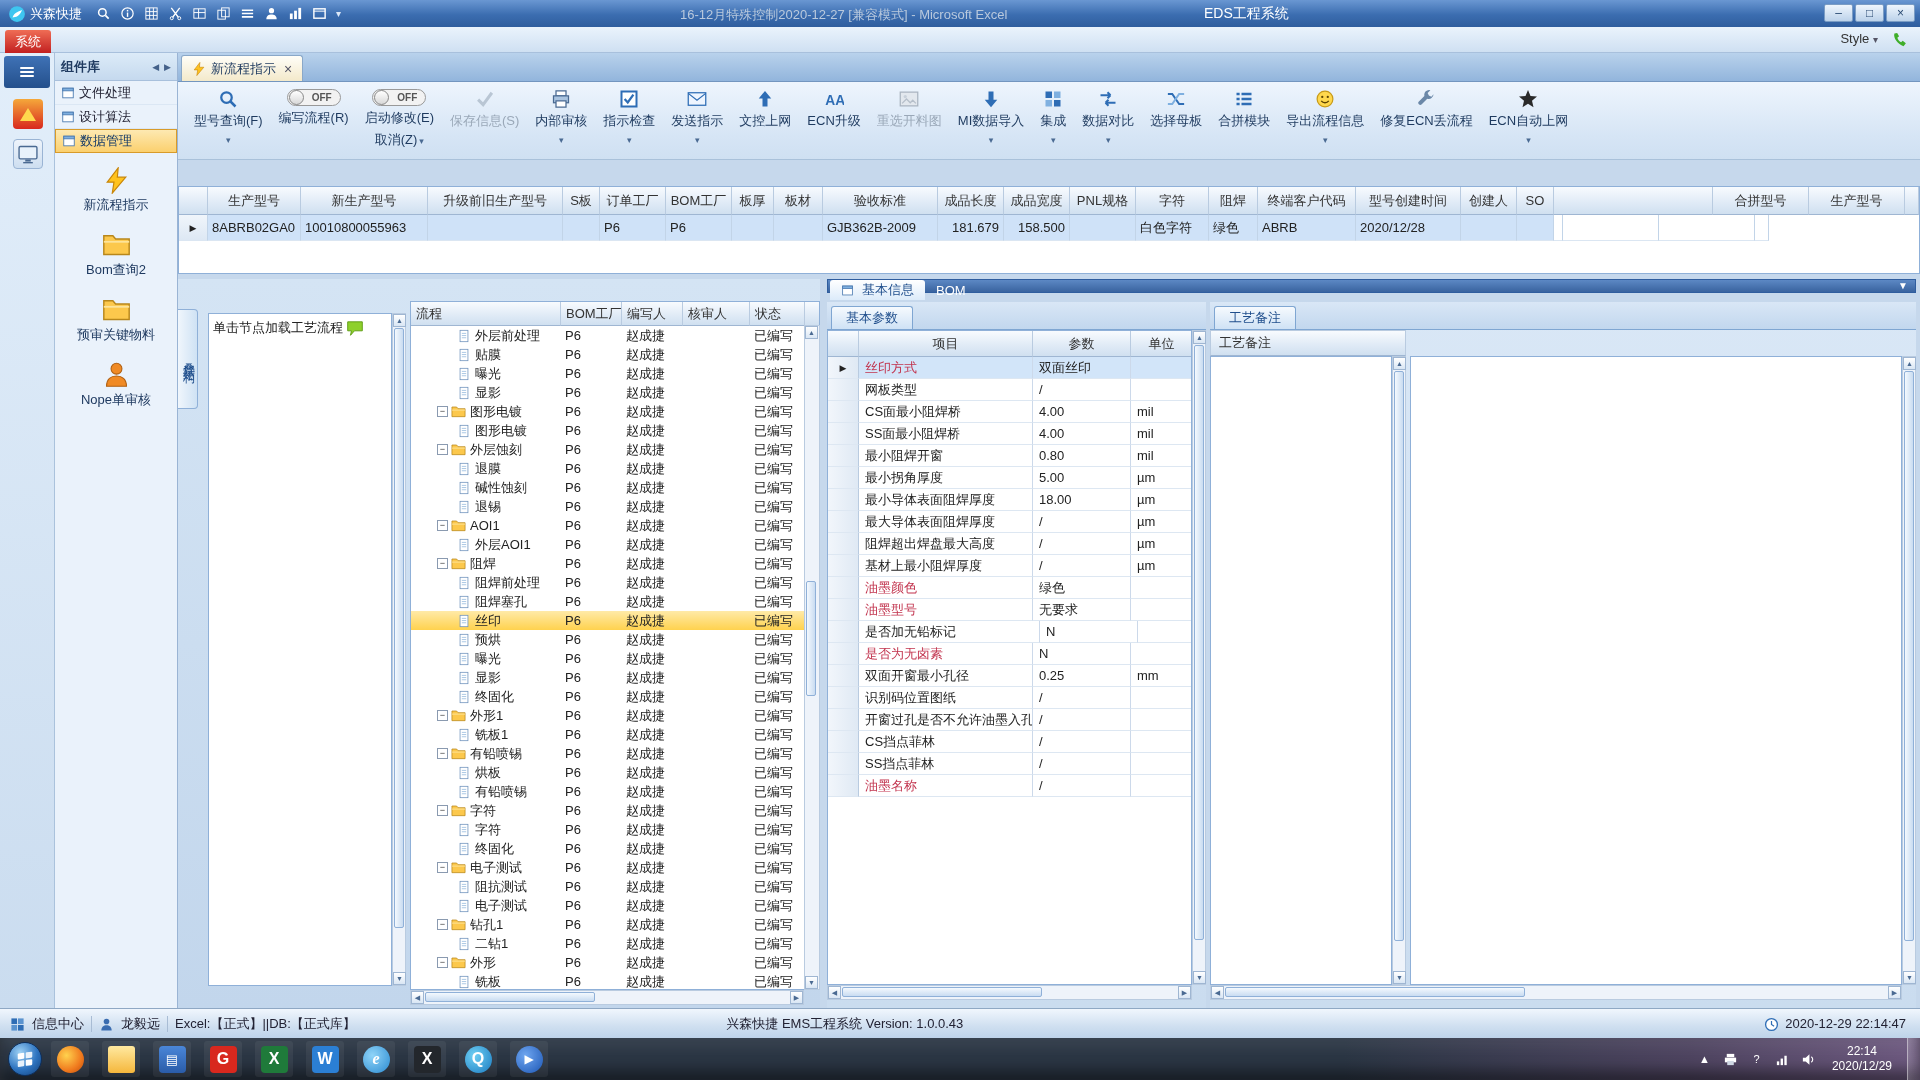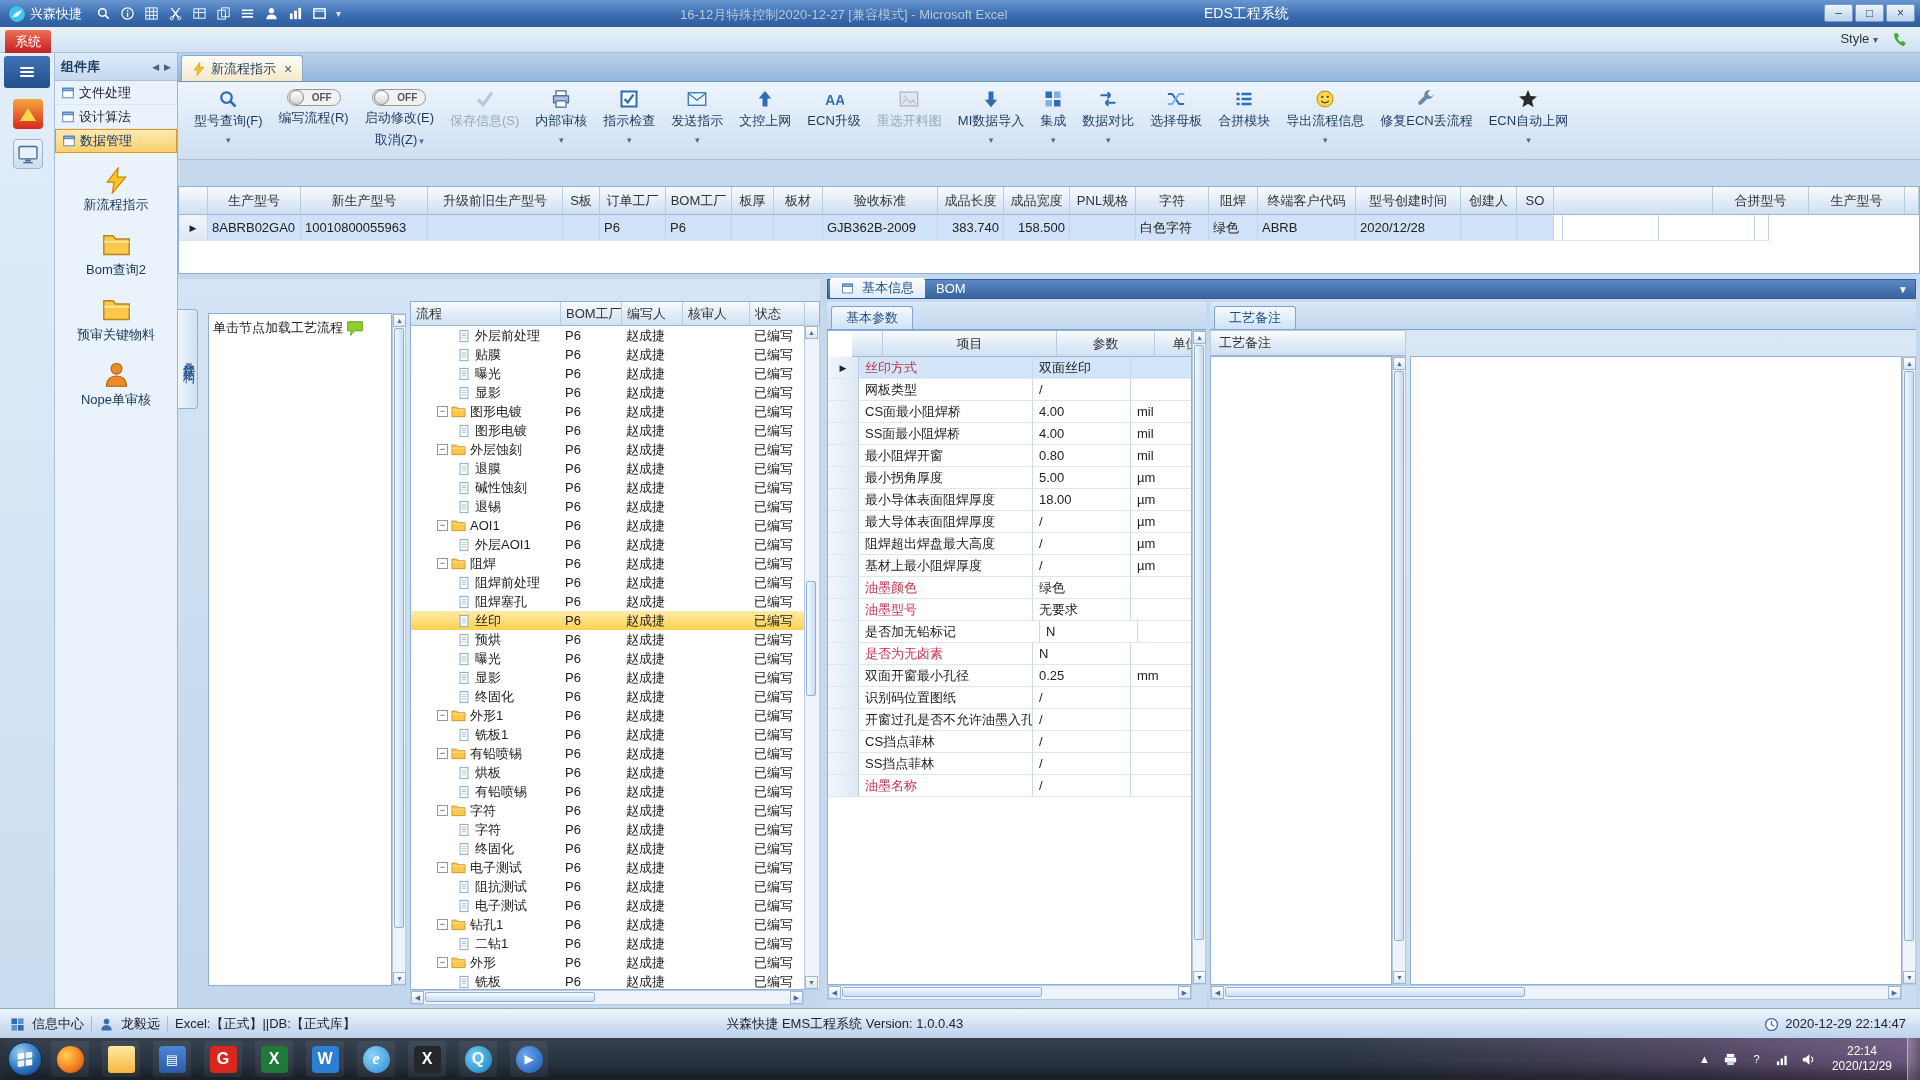--- a/index.html
+++ b/index.html
@@ -96,28 +96,28 @@
 #tree-rows{height:665px;overflow:hidden;}
 .trow{display:flex;height:19px;align-items:center;font-size:13px;}
 .trow.sel{background:linear-gradient(#ffeaa8,#ffd24e);}
 .tcell{height:100%;display:flex;align-items:center;white-space:nowrap;overflow:hidden;padding:0 4px;flex:none;}
 .tname{padding:0;}
 .exp{width:11px;height:11px;border:1px solid #8a9ab0;background:#fff;font-size:9px;line-height:9px;text-align:center;color:#333;margin-right:3px;flex:none;}
 #tree-vscroll{left:626px;top:46px;width:16px;height:665px;}
 #tree-hscroll{left:232px;top:711px;width:394px;height:15px;}
 
 
-#detail-tabstrip{left:827px;top:279px;width:1089px;height:20px;background:linear-gradient(#5c88c4,#39639f);border:1px solid #2f5d9e;display:flex;align-items:flex-end;padding-left:2px;}
+#detail-tabstrip{left:827px;top:279px;width:1089px;height:14px;background:linear-gradient(#5c88c4,#39639f);border:1px solid #2f5d9e;display:flex;align-items:flex-start;padding-left:2px;}
 .dtab{height:20px;display:inline-flex;align-items:center;gap:4px;padding:0 11px;font-size:13px;}
 .dtab.active{background:linear-gradient(#ffffff,#dcebfa);color:#1f4e8c;border-radius:3px 3px 0 0;}
 .dtab.inactive{color:#fff;}
 .strip-dd{margin-left:auto;color:#fff;padding:0 7px 3px 0;font-size:10px;}
 #detail-panel{left:827px;top:302px;width:379px;height:706px;background:linear-gradient(#d9e7f6,#cadcef);}
 #pg-body{position:absolute;left:0;top:28px;width:365px;height:655px;background:#fff;border:1px solid #8fb0d8;overflow:hidden;}
-#pg-header{display:flex;height:26px;margin-left:24px;}
+#pg-header{display:flex;height:26px;}
 .pg-h{background:linear-gradient(#f8fbfe,#dfeaf6 60%,#d0e0f0);border-right:1px solid #b9cbe0;border-bottom:1px solid #9fb6d2;display:flex;align-items:center;justify-content:center;font-size:13px;color:#333;flex:none;}
 .pg-row{display:flex;height:22px;}
 .pg-row.sel .pg-c{background:#d2e5f9;}
 .pg-c{border-right:1px solid #ccd9ea;border-bottom:1px solid #dde7f2;display:flex;align-items:center;padding:0 6px;font-size:13px;white-space:nowrap;overflow:hidden;background:#fff;flex:none;}
 .pg-marker{background:linear-gradient(90deg,#f2f6fb,#dfe9f4)!important;border-right:1px solid #b9cbe0;justify-content:center;}
 .pg-marker .arr{font-size:9px;color:#222;}
 .red{color:#c2344e;}
 #pg-vscroll{left:365px;top:28px;width:14px;height:655px;}
 #pg-hscroll{left:0;top:683px;width:365px;height:15px;}
 
@@ -516,21 +516,21 @@
         </span>
         <span class="mg-c" style="width: 93px;">8ABRB02GA0</span>
         <span class="mg-c" style="width: 127px;">10010800055963</span>
         <span class="mg-c" style="width: 135px;"></span>
         <span class="mg-c" style="width: 37px;"></span>
         <span class="mg-c" style="width: 66px;">P6</span>
         <span class="mg-c" style="width: 66px;">P6</span>
         <span class="mg-c" style="width: 42px;"></span>
         <span class="mg-c" style="width: 49px;"></span>
         <span class="mg-c" style="width: 115px;">GJB362B-2009</span>
-        <span class="mg-c num" style="width: 66px;">383.740</span>
+        <span class="mg-c num" style="width: 66px;">181.679</span>
         <span class="mg-c num" style="width: 66px;">158.500</span>
         <span class="mg-c" style="width: 66px;"></span>
         <span class="mg-c" style="width: 73px;">白色字符</span>
         <span class="mg-c" style="width: 49px;">绿色</span>
         <span class="mg-c" style="width: 98px;">ABRB</span>
         <span class="mg-c" style="width: 105px;">2020/12/28</span>
         <span class="mg-c" style="width: 56px;"></span>
         <span class="mg-c" style="width: 37px;"></span>
         <span class="mg-c mg-gap plain"></span>
         <span class="mg-c plain" style="width: 96px;"></span>

